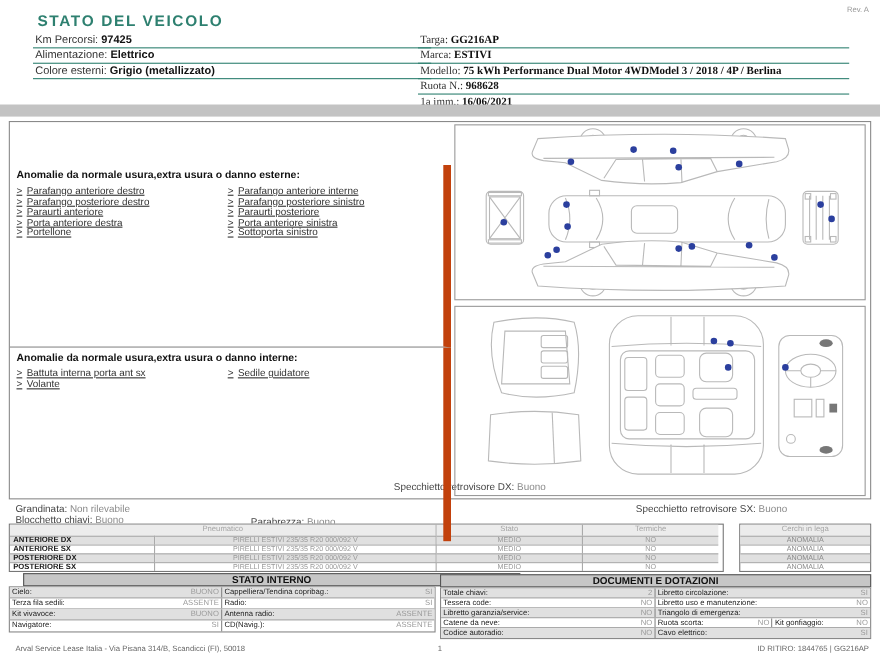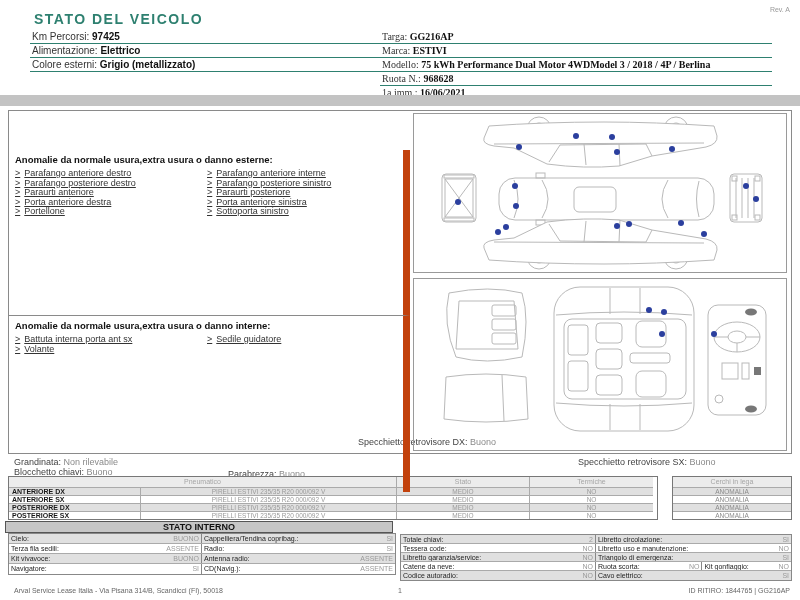--- a/index.html
+++ b/index.html
@@ -291,21 +291,21 @@
   </div>
 
   <div class="cerchi-box">
     <div class="th">Cerchi in lega</div>
     <div class="tcell shade">ANOMALIA</div>
     <div class="tcell">ANOMALIA</div>
     <div class="tcell shade">ANOMALIA</div>
     <div class="tcell">ANOMALIA</div>
   </div>
 
-  <div class="bar" style="left:5px; top:521px; width:388px;">STATO INTERNO</div>
+  <div class="bar" style="left:21px; top:521px; width:452px;">STATO INTERNO</div>
   <div class="info-table" style="left:8px; top:533px; width:388px;">
     <div class="irow si-row shade">
       <div class="ihalf" style="width:50%">
           <span class="il">Cielo:</span>
           <span class="iv">BUONO</span>
         </div>
       <div class="ihalf" style="width:50%">
           <span class="il">Cappelliera/Tendina copribag.:</span>
           <span class="iv">SI</span>
         </div>
@@ -335,20 +335,21 @@
           <span class="il">Navigatore:</span>
           <span class="iv">SI</span>
         </div>
       <div class="ihalf" style="width:50%">
           <span class="il">CD(Navig.):</span>
           <span class="iv">ASSENTE</span>
         </div>
     </div>
   </div>
 
+  <div class="bar" style="left:400px; top:522px; width:392px;">DOCUMENTI E DOTAZIONI</div>
   <div class="info-table" style="left:400px; top:534px; width:392px;">
     <div class="irow doc-row shade">
       <div class="ihalf" style="width:50%">
           <span class="il">Totale chiavi:</span>
           <span class="iv">2</span>
         </div>
       <div class="ihalf" style="width:50%">
           <span class="il">Libretto circolazione:</span>
           <span class="iv">SI</span>
         </div>

